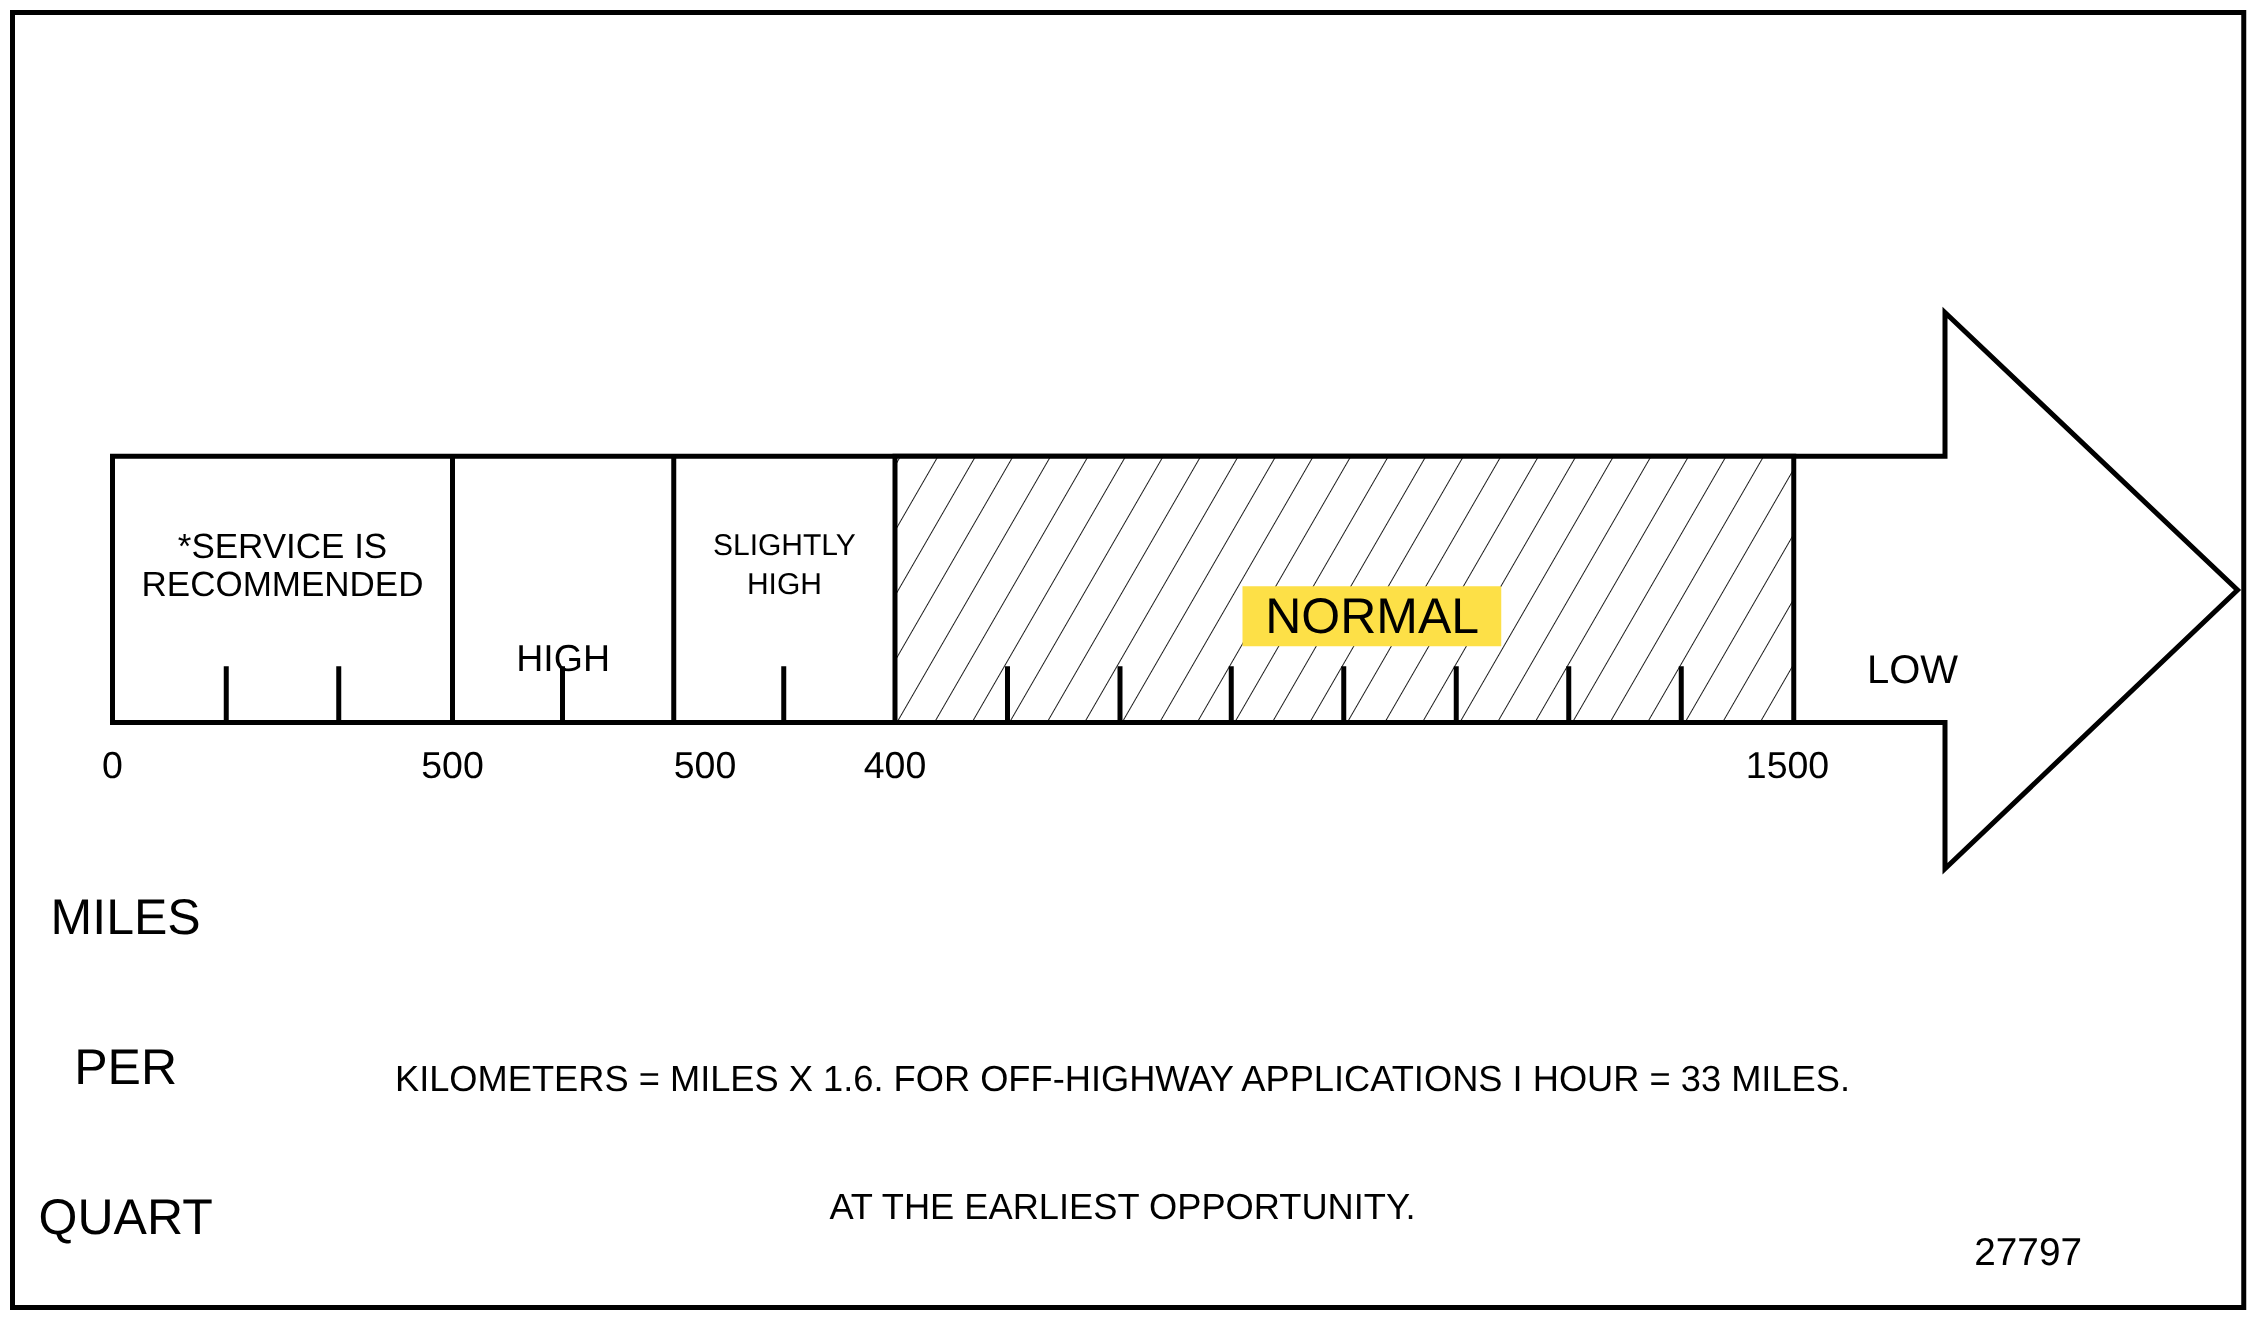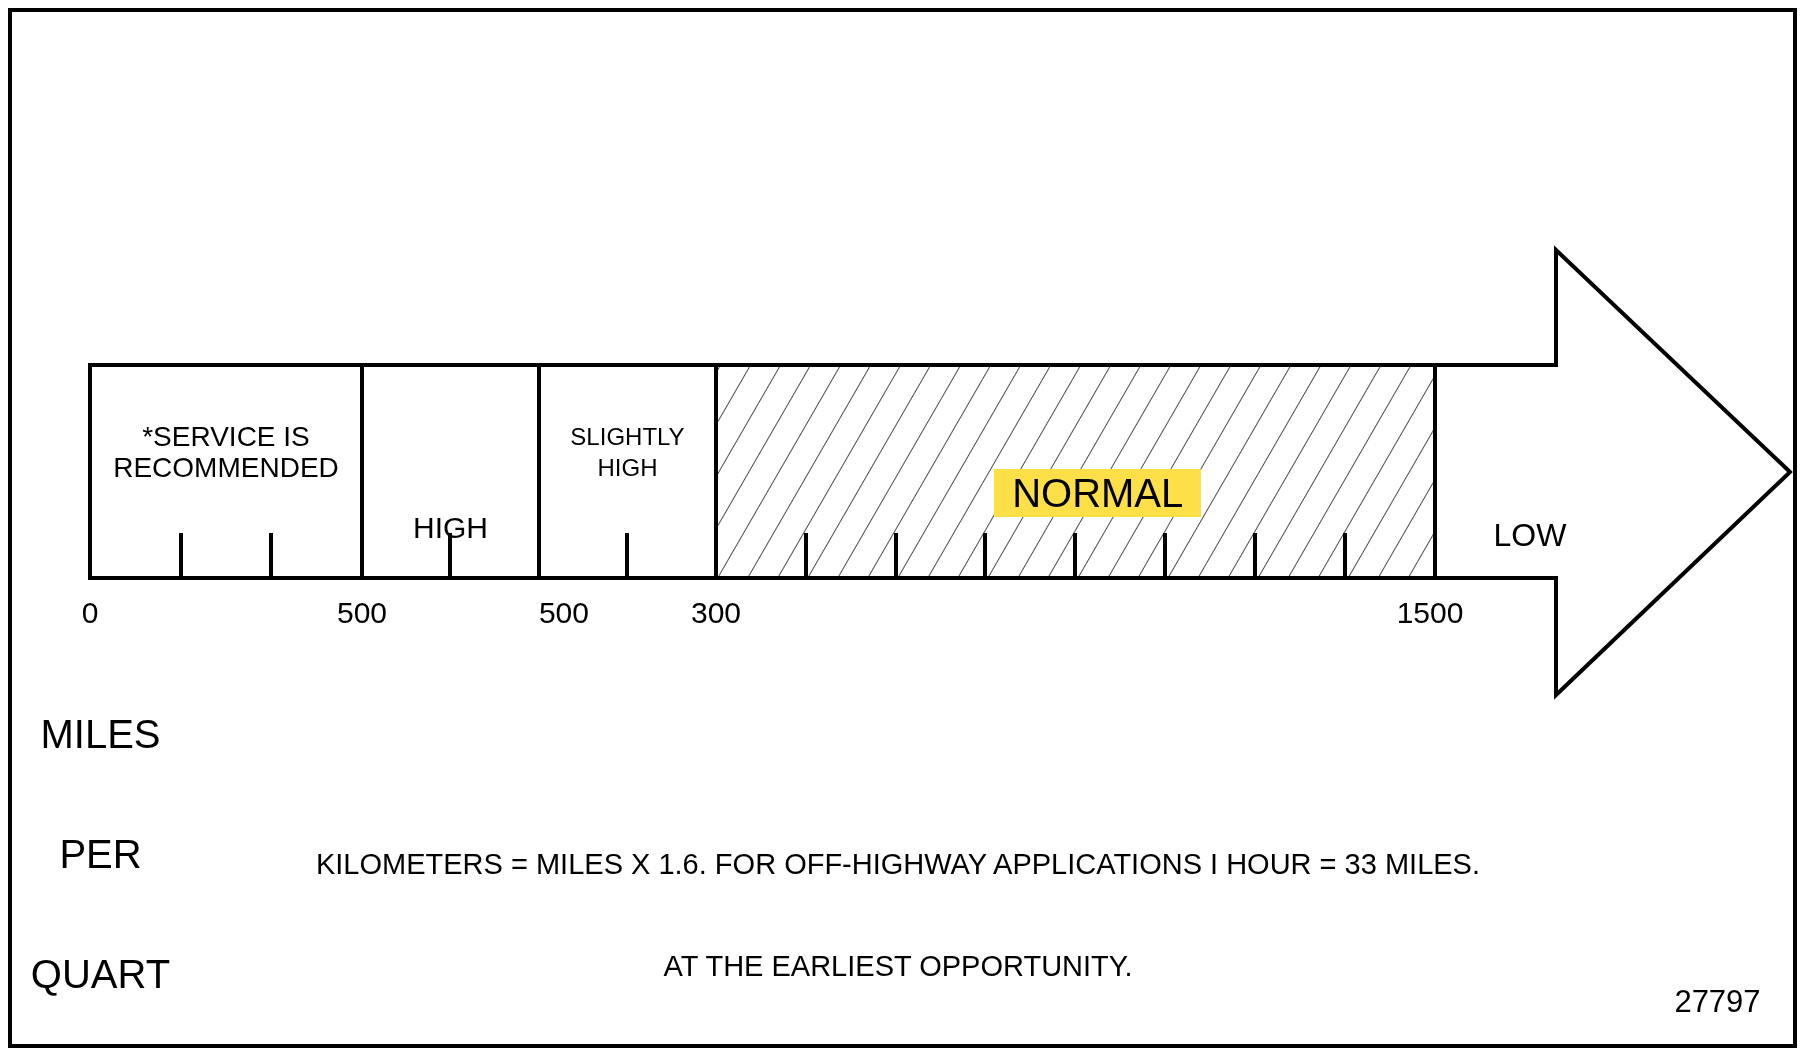--- a/index.html
+++ b/index.html
@@ -31,21 +31,21 @@
   .axis-num { top: 598px; font-size: 30px; line-height: 30px; }
   #num-0    { left: 60px;   width: 60px;  }
   #num-300  { left: 312px;  width: 100px; }
   #num-500  { left: 489px;  width: 100px; text-align: right; }
   #num-700  { left: 666px;  width: 100px; }
   #num-1500 { left: 1370px; width: 120px; }
   #axis-unit { left: 28px; top: 630px; width: 145px; font-size: 40px; }
   #axis-unit div { line-height: 32px; }
   #footnotes { left: 0px; top: 781px; width: 1760px; font-size: 29px; }
   #footnotes div { line-height: 38px; padding-left: 36px; }
-  #figure-number { left: 1640px; top: 986px; width: 155px; font-size: 31px; line-height: 32px; }
+  #figure-number { left: 1545px; top: 986px; width: 155px; font-size: 31px; line-height: 32px; }
 </style>
 </head>
 <body>
 
 <div id="page">
 
   <svg id="graphic" width="1805" height="1056" viewBox="0 0 1805 1056">
     <defs>
       <pattern id="hatch" width="26" height="26" patternUnits="userSpaceOnUse" patternTransform="rotate(30)">
         <rect width="26" height="26" fill="#ffffff"></rect>
@@ -95,21 +95,21 @@
     <span class="band">NORMAL</span>
   </div>
 
   <div id="zone-low" class="lbl">
     <div>LOW</div>
   </div>
 
   <div id="num-0" class="lbl axis-num">0</div>
   <div id="num-300" class="lbl axis-num">500</div>
   <div id="num-500" class="lbl axis-num">500</div>
-  <div id="num-700" class="lbl axis-num">300</div>
+  <div id="num-700" class="lbl axis-num">400</div>
   <div id="num-1500" class="lbl axis-num">1500</div>
 
   <div id="axis-unit" class="lbl">
     <div>MILES</div>
     <div>PER</div>
     <div>QUART</div>
   </div>
 
   <div id="footnotes" class="lbl">
     <div>KILOMETERS = MILES X 1.6. FOR OFF-HIGHWAY APPLICATIONS I HOUR = 33 MILES.</div>

